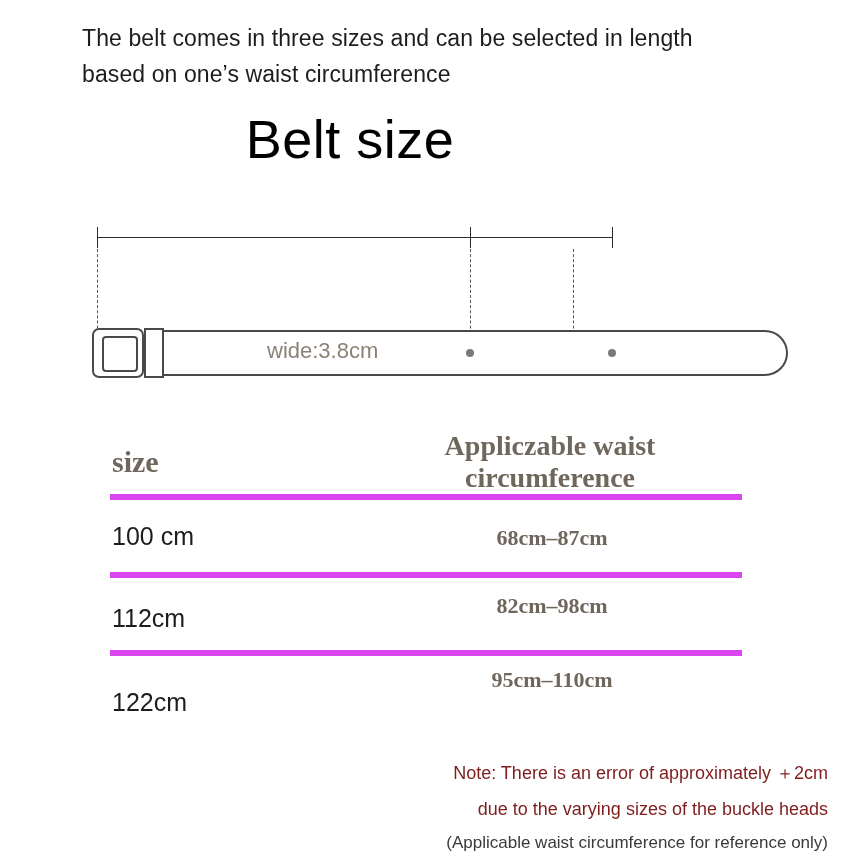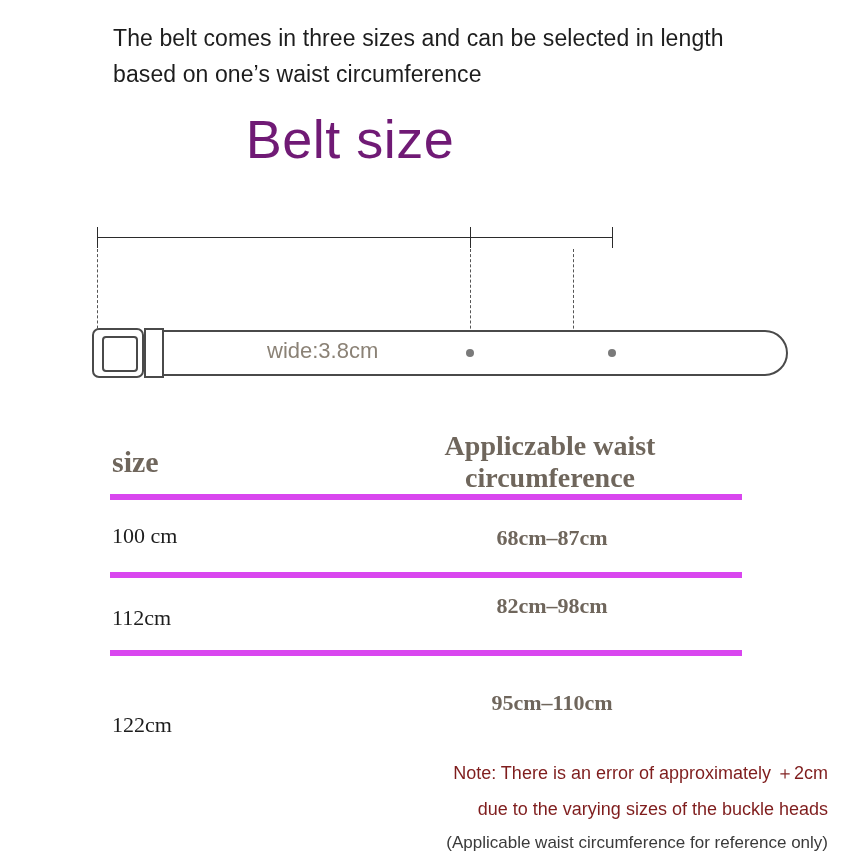--- a/index.html
+++ b/index.html
@@ -20,32 +20,32 @@
   .intro {
     position: absolute;
     left: 82px;
     top: 20px;
     width: 740px;
     font-size: 23px;
     line-height: 36px;
     color: #1d1d1d;
     letter-spacing: 0.1px;
   }
-  .intro-line { display: block; margin-left: 31px; }
+  .intro-line { display: block; }
 
   
   .title {
     position: absolute;
     left: 0;
     top: 108px;
     width: 700px;
     text-align: center;
     font-size: 54px;
     line-height: 62px;
-    color: #701a75;
+    color: #000000;
     font-family: "Liberation Sans", sans-serif;
     letter-spacing: 0.5px;
   }
 
   
   .diagram {
     position: absolute;
     left: 0;
     top: 215px;
     width: 711px;
@@ -168,21 +168,21 @@
   .row {
     position: relative;
     display: flex;
     align-items: center;
     height: 72px;
     border-bottom: 6px solid #d946ef;
   }
   .row.head {
     height: 64px;
   }
-  .row.last { border-bottom: none; align-items: flex-end; }
+  .row.last { border-bottom: none; }
   .col-size {
     width: 250px;
     padding-left: 2px;
   }
   .col-waist {
     flex: 1;
     text-align: center;
   }
   .head .col-size {
     font-family: "Liberation Serif", serif;
@@ -192,23 +192,23 @@
   }
   .head .col-waist {
     font-family: "Liberation Serif", serif;
     font-weight: bold;
     font-size: 28px;
     color: #6f665c;
     text-align: center;
     padding-right: 4px;
   }
   .cell-size {
-    font-size: 22px;
+    font-size: 25px;
     color: #1d1d1d;
-    font-family: Liberation Serif, serif;
+    font-family: Liberation Sans, sans-serif;
   }
   .cell-waist {
     font-family: "Liberation Serif", serif;
     font-weight: bold;
     font-size: 22px;
     color: #6f665c;
   }
   .r1 .cell-waist { position: relative; top: 2px; }
   .r2 .cell-waist { position: relative; top: -8px; }
   .r3 .cell-waist { position: relative; top: -12px; }

